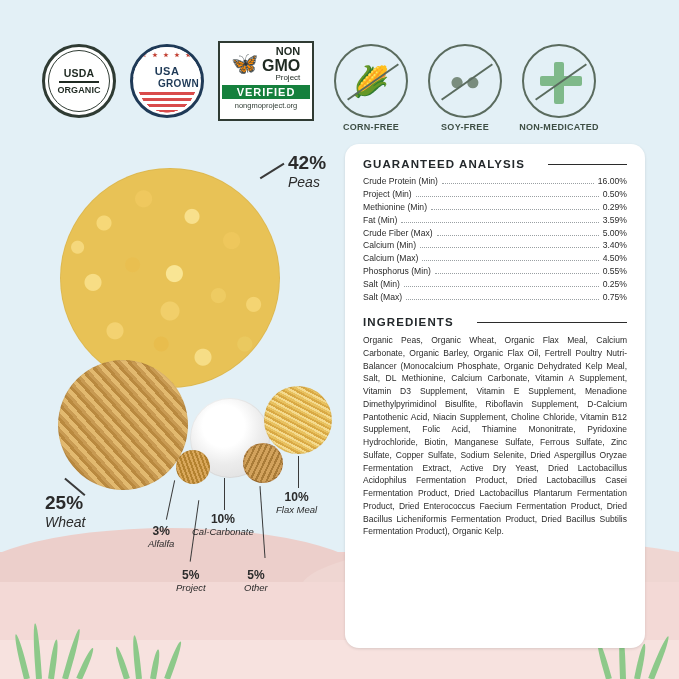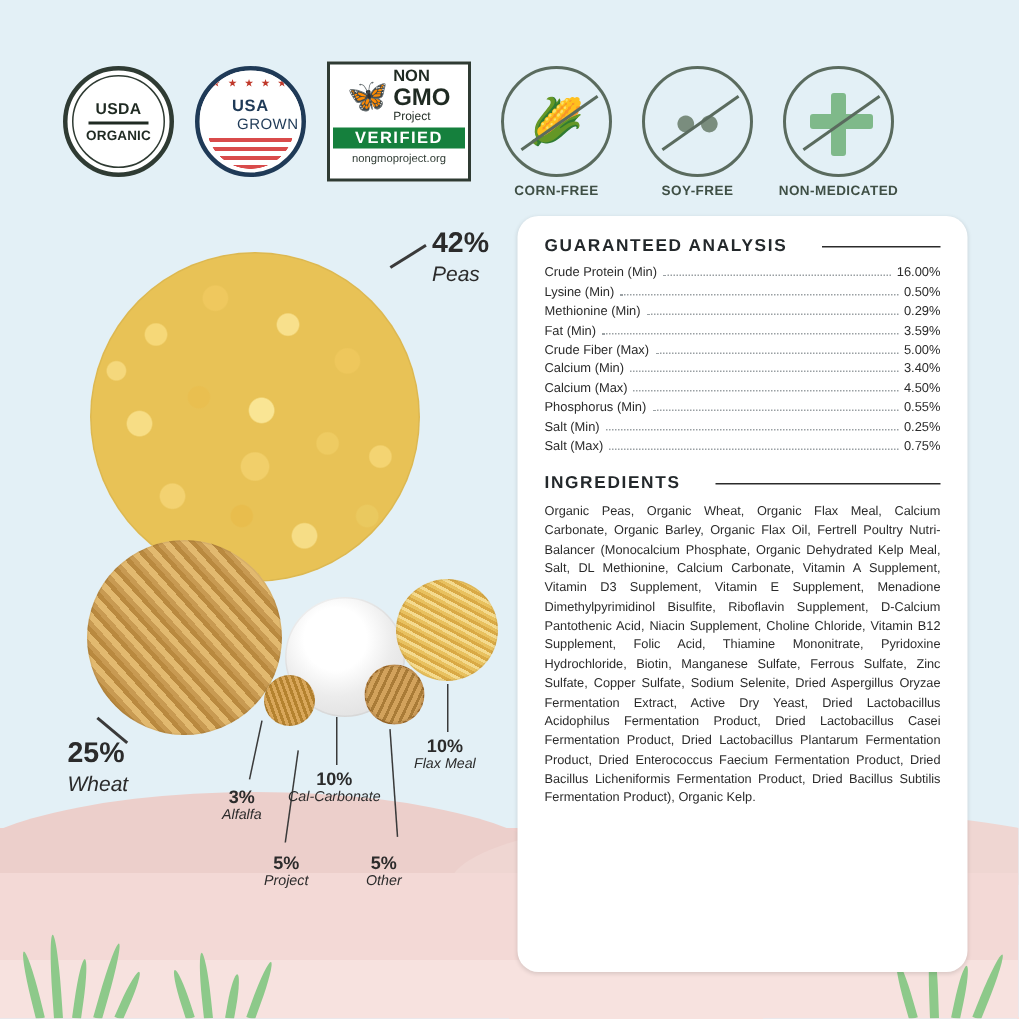--- a/index.html
+++ b/index.html
@@ -84,36 +84,36 @@
     width:100%;height:30px;background:#fff;
     display:flex;align-items:flex-end;justify-content:center;
     font-size:11px;font-weight:bold;color:#1f3a57;letter-spacing:.5px;
     position:relative;
   }
   .usa-stars{
     position:absolute;top:4px;left:0;width:100%;
     text-align:center;font-size:6px;color:#c0392b;letter-spacing:2px;
   }
   .usa-mid{
-    font-size:10px;font-weight:normal;color:#1f3a57;margin-top:1px;letter-spacing:.3px;margin-left:23px;
+    font-size:10px;font-weight:bold;color:#1f3a57;margin-top:1px;letter-spacing:.3px;margin-left:23px;
   }
   .usa-stripes{
     margin-top:3px;width:56px;height:22px;
     background:repeating-linear-gradient(to bottom,#d94b4b 0,#d94b4b 3px,#ffffff 3px,#ffffff 6px);
     -webkit-mask-image:radial-gradient(circle at 50% -40%, #000 70%, transparent 71%);
   }
 
   .nongmo{
     width:96px;height:80px;border:2px solid #2f3b33;background:#fff;
     display:flex;flex-direction:column;align-items:center;
     box-sizing:border-box;padding:3px 2px 2px;
   }
   .nongmo-row{display:flex;align-items:center;gap:3px;}
   .nongmo-butterfly{font-size:22px;color:#f39c12;line-height:1;}
-  .nongmo-txt{display:flex;flex-direction:column;align-items:flex-start;line-height:1.05;}
+  .nongmo-txt{display:flex;flex-direction:column;align-items:flex-end;line-height:1.05;}
   .nongmo-non{font-size:11px;font-weight:bold;color:#1f2a22;}
   .nongmo-gmo{font-size:16px;font-weight:bold;color:#1f2a22;}
   .nongmo-proj{font-size:8px;color:#1f2a22;}
   .nongmo-ver{
     margin-top:2px;width:88px;background:#15803d;color:#fff;
     font-size:11px;font-weight:bold;text-align:center;letter-spacing:1px;padding:1px 0;
   }
   .nongmo-url{font-size:7.5px;color:#2f3b33;margin-top:2px;}
 
   .free-badge{
@@ -378,21 +378,21 @@
       <span class="sect-rule"></span>
     </div>
 
     <div>
       <div class="ga-row">
         <span class="ga-name">Crude Protein (Min)</span>
         <span class="ga-dots"></span>
         <span class="ga-val">16.00%</span>
       </div>
       <div class="ga-row">
-        <span class="ga-name">Lysine (Min)</span>
+        <span class="ga-name">Project (Min)</span>
         <span class="ga-dots"></span>
         <span class="ga-val">0.50%</span>
       </div>
       <div class="ga-row">
         <span class="ga-name">Methionine (Min)</span>
         <span class="ga-dots"></span>
         <span class="ga-val">0.29%</span>
       </div>
       <div class="ga-row">
         <span class="ga-name">Fat (Min)</span>

